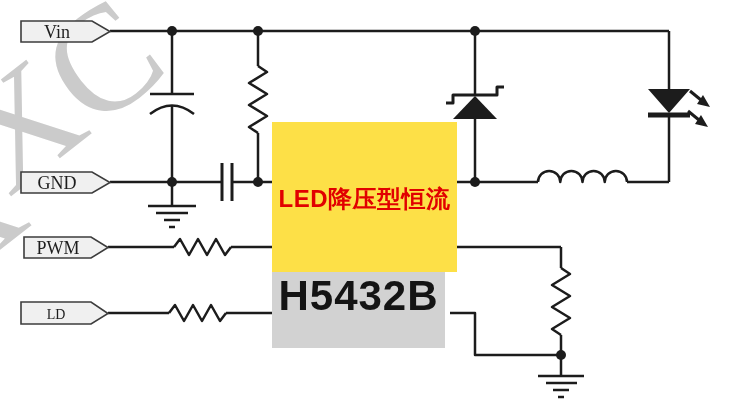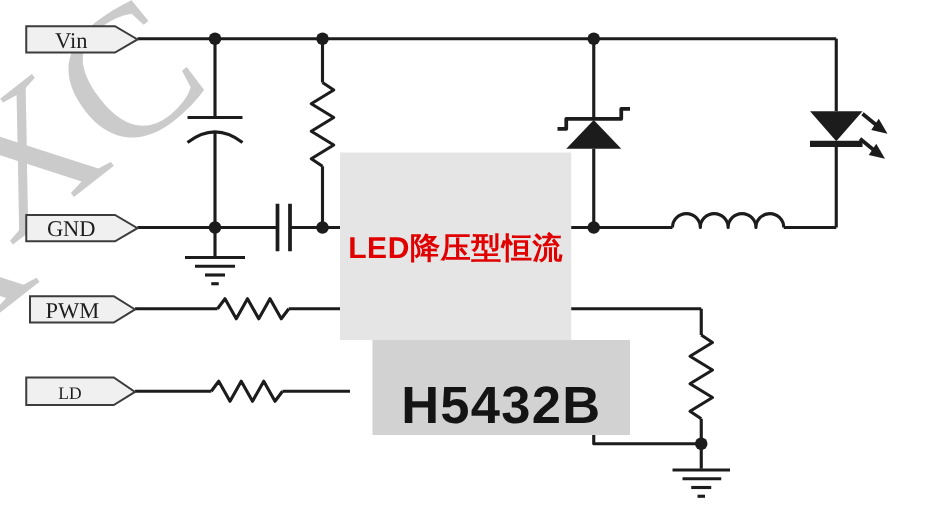--- a/index.html
+++ b/index.html
@@ -13,27 +13,27 @@
   #wm-low-x{left:-98px;top:128px;font-size:155px;transform:rotate(-38deg);}
   
   #circuit{position:absolute;left:0;top:0;z-index:1;}
   .wire{stroke:#1c1c1c;stroke-width:2.5;fill:none;stroke-linejoin:round;}
   .thick{stroke:#1c1c1c;stroke-width:3;fill:none;stroke-linejoin:round;}
   .solid{fill:#1c1c1c;stroke:none;}
   .tagshape{fill:#f0f0f0;stroke:#3c3c3c;stroke-width:1.6;}
   .taglabel{fill:#1d1d1d;font-family:"Liberation Serif","DejaVu Serif",serif;text-anchor:middle;}
   
   .block{position:absolute;z-index:2;box-sizing:border-box;}
-  #chip-banner{left:272px;top:122px;width:185px;height:150px;background:#e5e5e5;
+  #chip-banner{left:272px;top:122px;width:185px;height:150px;background:#fde047;
       display:flex;flex-direction:column;justify-content:center;align-items:center;
       row-gap:14px;padding-top:4px;}
   #chip-banner .bline{color:#e10000;font-weight:700;font-size:24px;line-height:24px;
       white-space:nowrap;letter-spacing:0.5px;}
-  #chip-part{left:272px;top:272px;width:206px;height:76px;background:#d2d2d2;
-      display:flex;align-items:flex-end;justify-content:center;margin-left:26px;}
+  #chip-part{left:272px;top:272px;width:173px;height:76px;background:#d2d2d2;
+      display:flex;align-items:flex-start;justify-content:center;}
   #chip-part .pn{color:#141414;font-weight:800;font-size:42px;letter-spacing:1px;}
 </style>
 </head>
 <body>
 
 <div id="stage">
 
   <span class="wm" id="wm-xc">XC</span>
   <span class="wm" id="wm-big-c">C</span>
   <span class="wm" id="wm-low-x">X</span>

